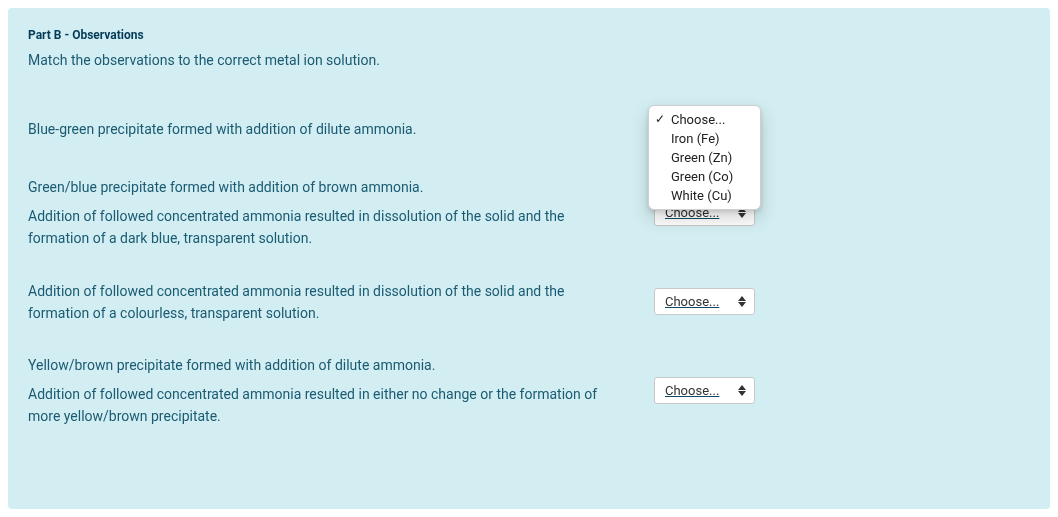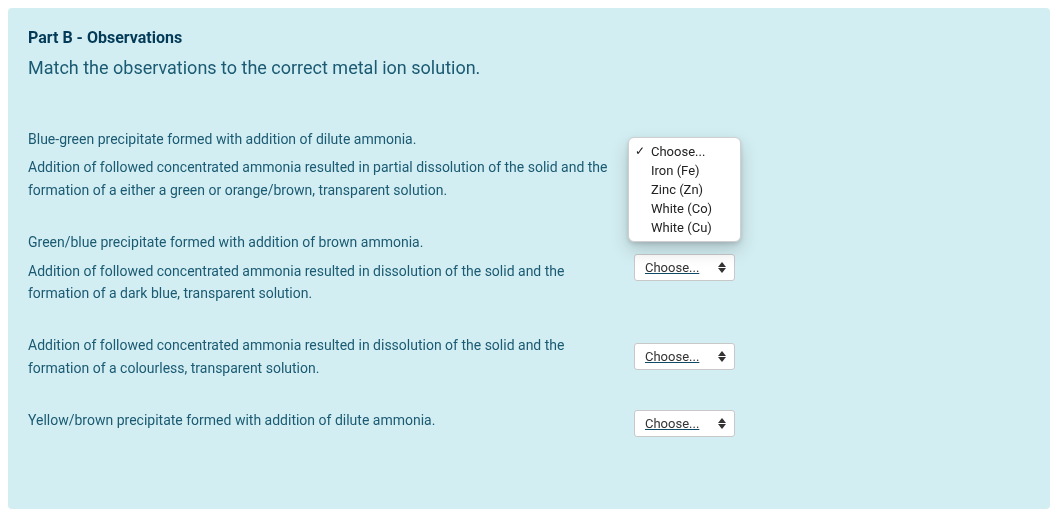--- a/index.html
+++ b/index.html
@@ -13,33 +13,34 @@
     }
     .panel {
       background: #d3eef2;
       border-radius: 4px;
       padding: 20px 20px 28px 20px;
       min-height: 501px;
     }
     .heading {
       font-weight: 700;
       color: #033a57;
-      font-size: 16px;
+      font-size: 12px;
       margin-bottom: 10px;
     }
     .instr {
       color: #1a5a72;
-      font-size: 18px;
+      font-size: 14px;
       margin-bottom: 50px;
     }
     .row {
       display: flex;
       align-items: center;
       margin-bottom: 30px;
       position: relative;
+      gap: 20px;
     }
     .row:last-child { margin-bottom: 0; }
     .desc {
       flex: 0 0 606px;
       padding-right: 10px;
       color: #1a5a72;
       line-height: 1.6;
     }
     .desc .line1 { margin-bottom: 6px; }
     .select-wrap {
@@ -104,39 +105,38 @@
 </head>
 <body>
 
 <div class="panel">
   <div class="heading">Part B - Observations</div>
   <div class="instr">Match the observations to the correct metal ion solution.</div>
 
   <div class="row">
     <div class="desc">
       <div class="line1">Blue-green precipitate formed with addition of dilute ammonia.</div>
-      <div class="line2">Addition of followed concentrated ammonia resulted in partial dissolution of the solid and the formation of a either a green or orange/brown, transparent solution.</div>
     </div>
     <div class="select-wrap">
       <div class="select-box focus">
         <span>Choose...</span>
         <span class="updown">
           <svg width="8" height="5" viewBox="0 0 8 5">
               <path d="M0 5 L4 0 L8 5 Z" fill="#333"></path>
             </svg>
           <svg width="8" height="5" viewBox="0 0 8 5">
               <path d="M0 0 L4 5 L8 0 Z" fill="#333"></path>
             </svg>
         </span>
       </div>
       <div class="dropdown">
         <div class="opt checked">Choose...</div>
         <div class="opt">Iron (Fe)</div>
-        <div class="opt">Zinc (Zn)</div>
-        <div class="opt">White (Co)</div>
+        <div class="opt">Green (Zn)</div>
+        <div class="opt">Green (Co)</div>
         <div class="opt">White (Cu)</div>
       </div>
     </div>
   </div>
 
   <div class="row">
     <div class="desc">
       <div class="line1">Green/blue precipitate formed with addition of brown ammonia.</div>
       <div class="line2">Addition of followed concentrated ammonia resulted in dissolution of the solid and the formation of a dark blue, transparent solution.</div>
     </div>
@@ -170,20 +170,21 @@
               <path d="M0 0 L4 5 L8 0 Z" fill="#333"></path>
             </svg>
         </span>
       </div>
     </div>
   </div>
 
   <div class="row">
     <div class="desc">
       <div class="line1">Yellow/brown precipitate formed with addition of dilute ammonia.</div>
+      <div class="line2">Addition of followed concentrated ammonia resulted in either no change or the formation of more yellow/brown precipitate.</div>
     </div>
     <div class="select-wrap">
       <div class="select-box">
         <span>Choose...</span>
         <span class="updown">
           <svg width="8" height="5" viewBox="0 0 8 5">
               <path d="M0 5 L4 0 L8 5 Z" fill="#333"></path>
             </svg>
           <svg width="8" height="5" viewBox="0 0 8 5">
               <path d="M0 0 L4 5 L8 0 Z" fill="#333"></path>

